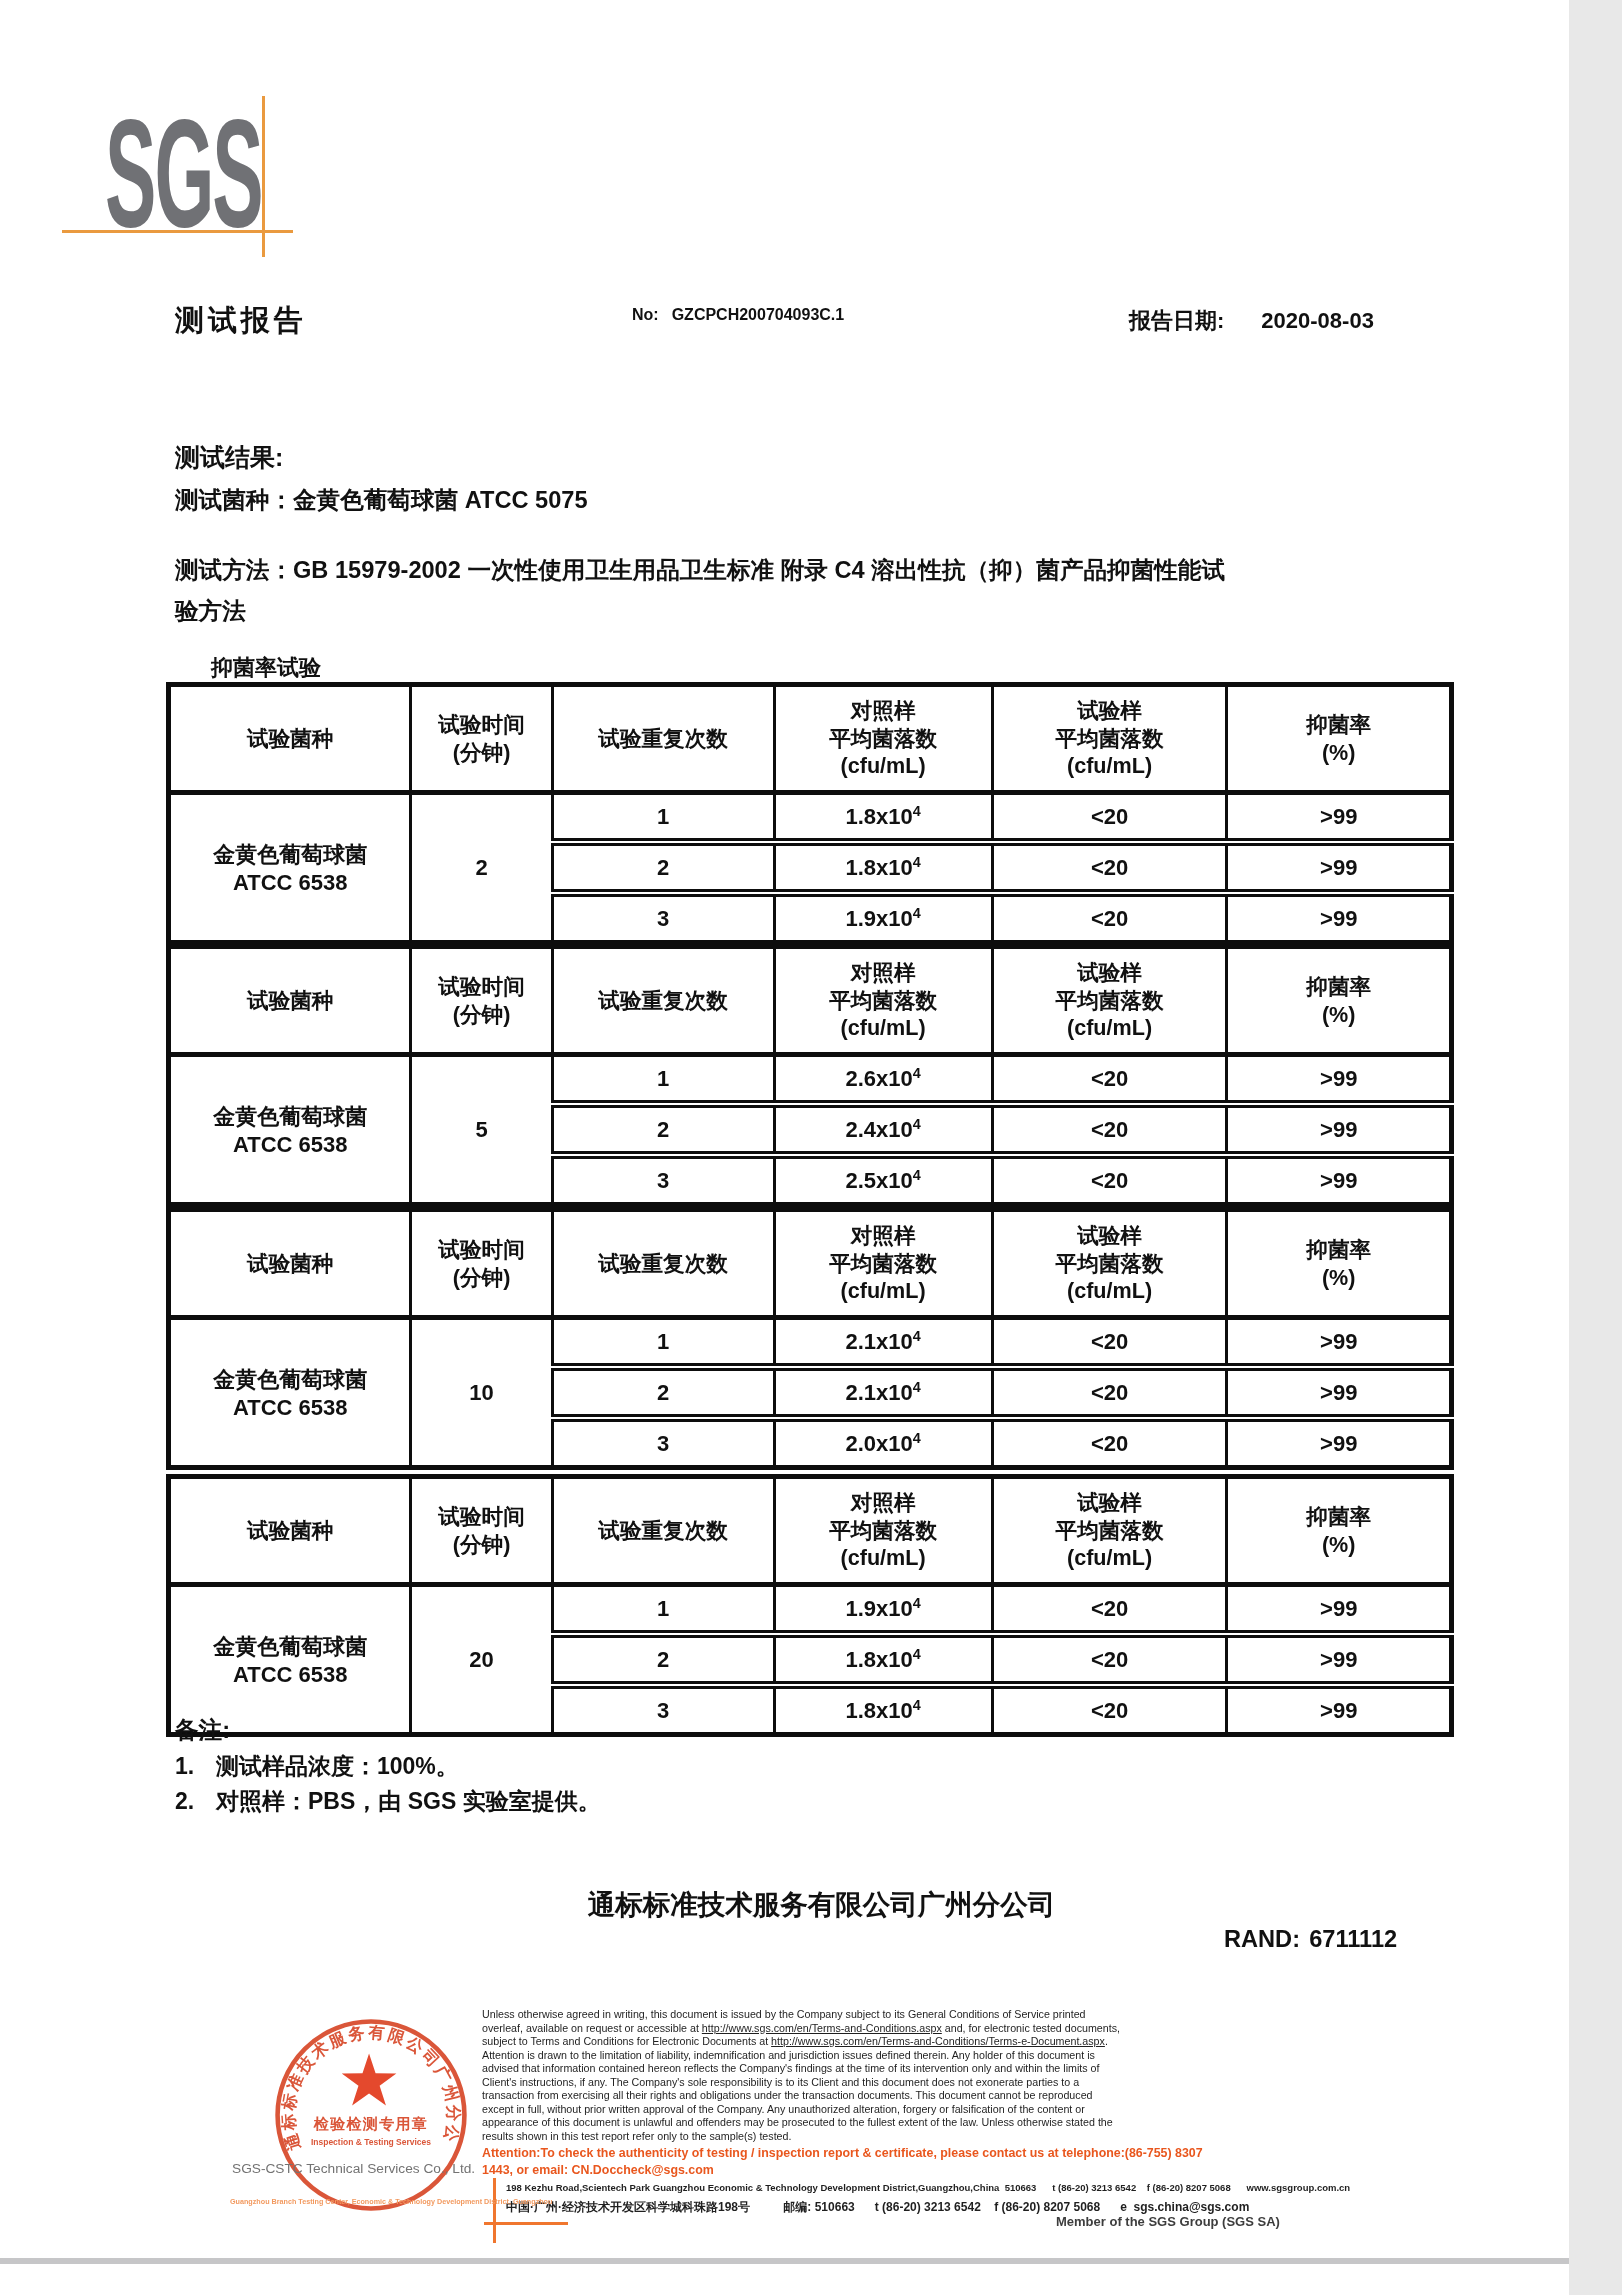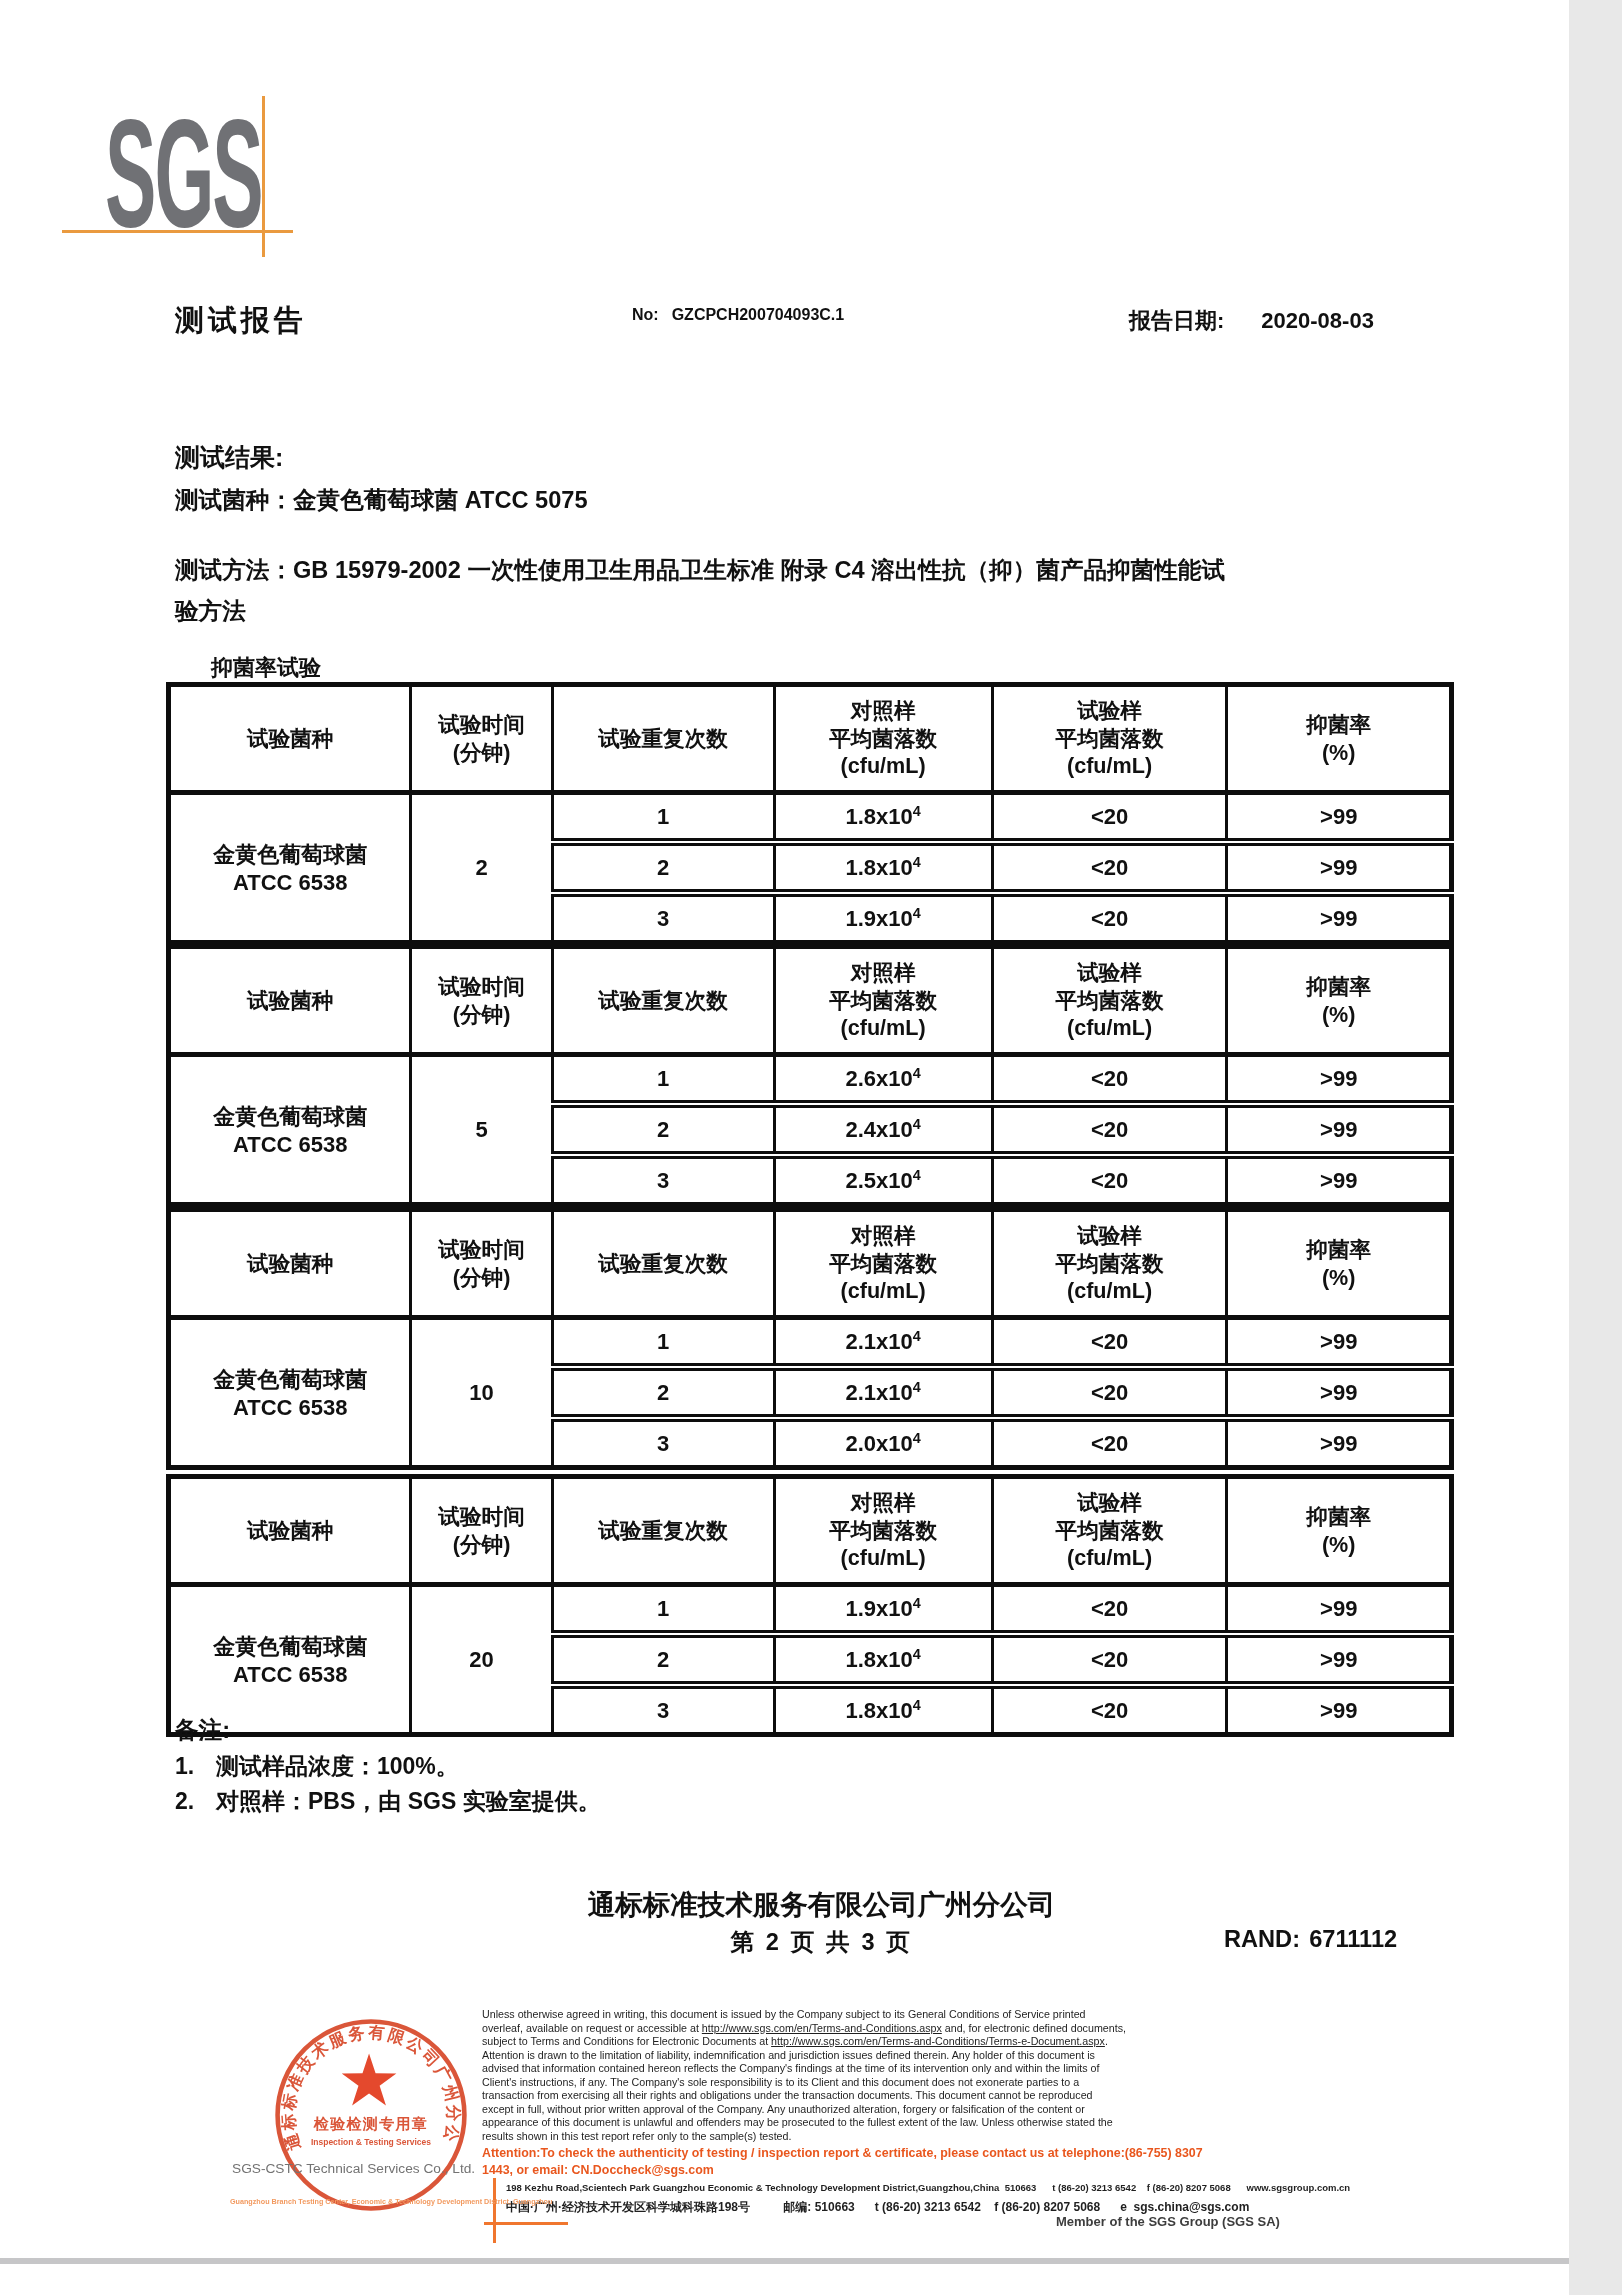--- a/index.html
+++ b/index.html
@@ -337,21 +337,20 @@
 
   <div class="abs notes-title">备注:</div>
   <div class="abs note-item note-1">
     <span class="num">1.</span><span>测试样品浓度：100%。</span>
   </div>
   <div class="abs note-item note-2">
     <span class="num">2.</span><span>对照样：PBS，由 SGS 实验室提供。</span>
   </div>
 
   <div class="abs company-line">通标标准技术服务有限公司广州分公司</div>
-  <div class="abs page-line">第 2 页 共 3 页</div>
   <div class="abs rand-line">
     <span>RAND:</span><span class="val">6711112</span>
   </div>
 
   <svg class="abs stamp" viewBox="0 0 300 300">
     <circle cx="150" cy="150" r="143" fill="none" stroke="#d84a2b" stroke-width="7"></circle>
     <defs>
         <path id="ringPath" d="M 43,200 A 118 118 0 1 1 257,200" fill="none"></path>
       </defs>
     <text font-size="25" font-weight="bold" fill="#d84a2b" letter-spacing="4">
@@ -359,21 +358,21 @@
     </text>
     <polygon fill="#e23c1e" points="147,56 157,86.2 188.8,86.4 163.2,105.3 172.9,135.6 147,117 121.1,135.6 130.8,105.3 105.2,86.4 137,86.2"></polygon>
     <text x="150" y="172" text-anchor="middle" font-size="23" font-weight="bold" fill="#d84a2b" letter-spacing="2">检验检测专用章</text>
     <text x="150" y="196" text-anchor="middle" font-size="13" font-weight="bold" fill="#d84a2b">Inspection &amp; Testing Services</text>
   </svg>
   <div class="abs stamp-company-en">SGS-CSTC Technical Services Co., Ltd.</div>
   <div class="abs stamp-branch-en">Guangzhou Branch Testing Center, Economic &amp; Technology Development District, Guangzhou</div>
 
   <div class="abs legal-block">
     <div>Unless otherwise agreed in writing, this document is issued by the Company subject to its General Conditions of Service printed</div>
-    <div><span>overleaf, available on request or accessible at </span><span class="u">http://www.sgs.com/en/Terms-and-Conditions.aspx</span><span> and, for electronic defined documents,</span></div>
+    <div><span>overleaf, available on request or accessible at </span><span class="u">http://www.sgs.com/en/Terms-and-Conditions.aspx</span><span> and, for electronic tested documents,</span></div>
     <div><span>subject to Terms and Conditions for Electronic Documents at </span><span class="u">http://www.sgs.com/en/Terms-and-Conditions/Terms-e-Document.aspx</span><span>.</span></div>
     <div>Attention is drawn to the limitation of liability, indemnification and jurisdiction issues defined therein. Any holder of this document is</div>
     <div>advised that information contained hereon reflects the Company's findings at the time of its intervention only and within the limits of</div>
     <div>Client's instructions, if any. The Company's sole responsibility is to its Client and this document does not exonerate parties to a</div>
     <div>transaction from exercising all their rights and obligations under the transaction documents. This document cannot be reproduced</div>
     <div>except in full, without prior written approval of the Company. Any unauthorized alteration, forgery or falsification of the content or</div>
     <div>appearance of this document is unlawful and offenders may be prosecuted to the fullest extent of the law. Unless otherwise stated the</div>
     <div>results shown in this test report refer only to the sample(s) tested.</div>
   </div>
   <div class="attn attn1">Attention:To check the authenticity of testing / inspection report &amp; certificate, please contact us at telephone:(86-755) 8307</div>

